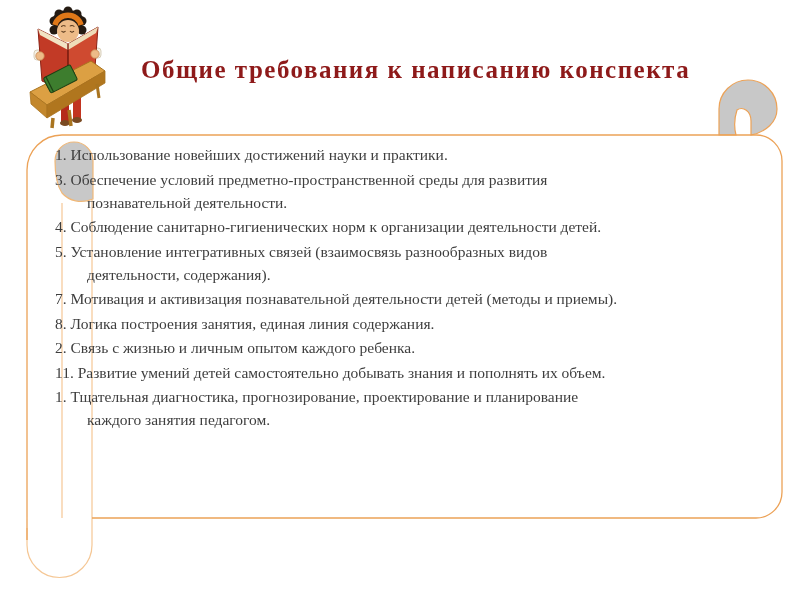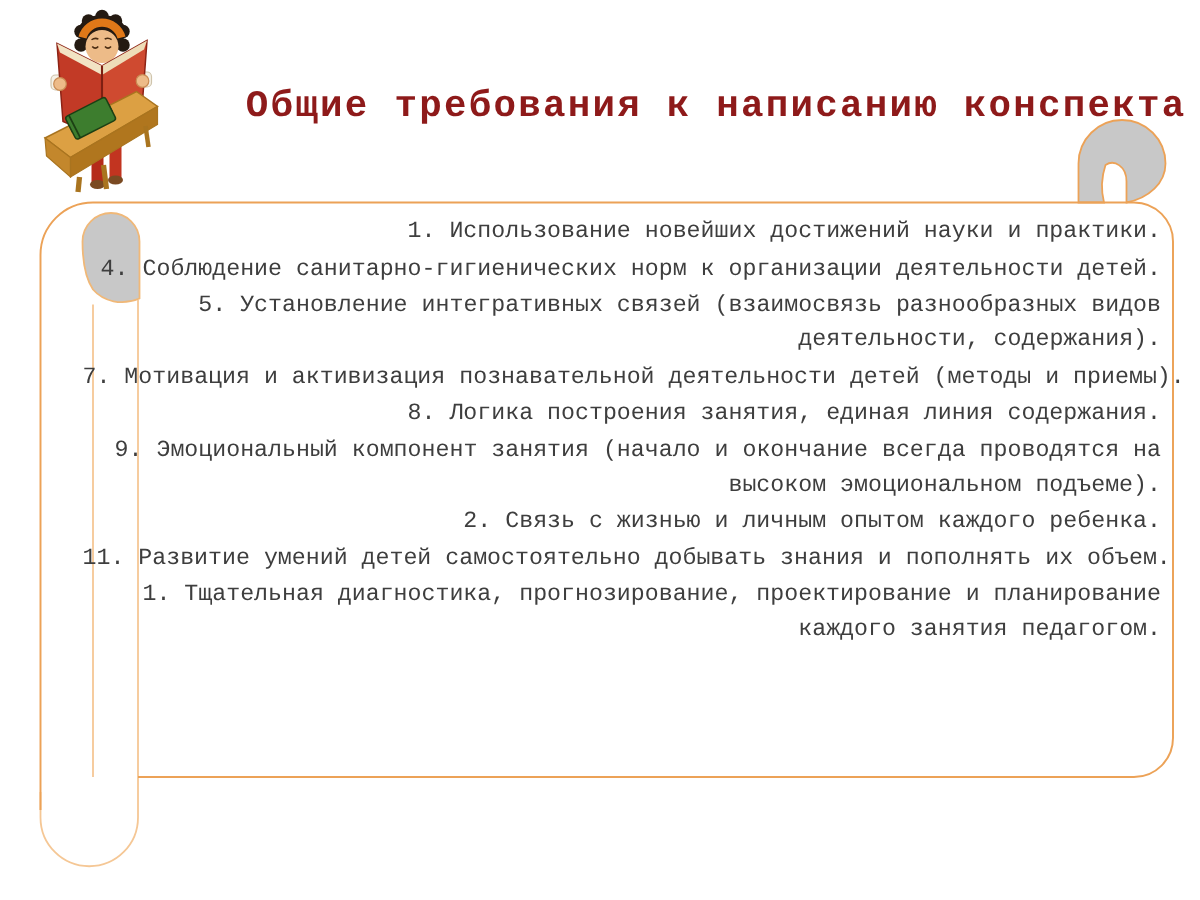--- a/index.html
+++ b/index.html
@@ -1,22 +1,21 @@
 <!DOCTYPE html>
 <html><head>
 <meta charset="utf-8">
 <style>
   html,body{margin:0;padding:0;background:#ffffff;}
   #slide{
     position:relative;
     width:800px;height:600px;
     background:#ffffff;
     overflow:hidden;
-    font-family:Liberation Mono, monospace;
-    text-align:right;
+    font-family:Liberation Serif, serif;
   }
   #deco-layer{position:absolute;left:0;top:0;z-index:1;}
   #illustration{position:absolute;left:25px;top:4px;z-index:3;}
   #title{
     position:absolute;left:141px;top:56px;width:650px;z-index:2;
     font-size:25px;font-weight:bold;letter-spacing:1.5px;
     color:#8e1a1a;white-space:nowrap;
   }
   #list{
     position:absolute;left:14px;top:143px;width:760px;z-index:2;
@@ -104,23 +103,23 @@
       <rect x="22" y="72" width="30" height="5" fill="#e8dcbf" stroke="#1c3f14" stroke-width="0.8"></rect>
       <rect x="22" y="66" width="30" height="17" rx="2" fill="#3d7d2e" stroke="#1c3f14" stroke-width="1"></rect>
       <path d="M 25 66 L 25 83" stroke="#1c3f14" stroke-width="1.2"></path>
     </g>
   </svg>
 
   <div id="title">Общие требования к написанию конспекта</div>
 
   <div id="list">
       <div class="row"><span class="num">1.</span> Использование новейших достижений науки и практики.</div>
+      <div class="row"><span class="num">3.</span> Обеспечение условий предметно-пространственной среды для развития<br>познавательной деятельности.</div>
       <div class="row"><span class="num">4.</span> Соблюдение санитарно-гигиенических норм к организации деятельности детей.</div>
       <div class="row"><span class="num">5.</span> Установление интегративных связей (взаимосвязь разнообразных видов<br>деятельности, содержания).</div>
       <div class="row"><span class="num">7.</span> Мотивация и активизация познавательной деятельности детей (методы и приемы).</div>
       <div class="row"><span class="num">8.</span> Логика построения занятия, единая линия содержания.</div>
-      <div class="row"><span class="num">9.</span> Эмоциональный компонент занятия (начало и окончание всегда проводятся на<br>высоком эмоциональном подъеме).</div>
       <div class="row"><span class="num">2.</span> Связь с жизнью и личным опытом каждого ребенка.</div>
       <div class="row"><span class="num">11.</span> Развитие умений детей самостоятельно добывать знания и пополнять их объем.</div>
       <div class="row"><span class="num">1.</span> Тщательная диагностика, прогнозирование, проектирование и планирование<br>каждого занятия педагогом.</div>
     </div>
 
 </div>
 
 </body></html>

